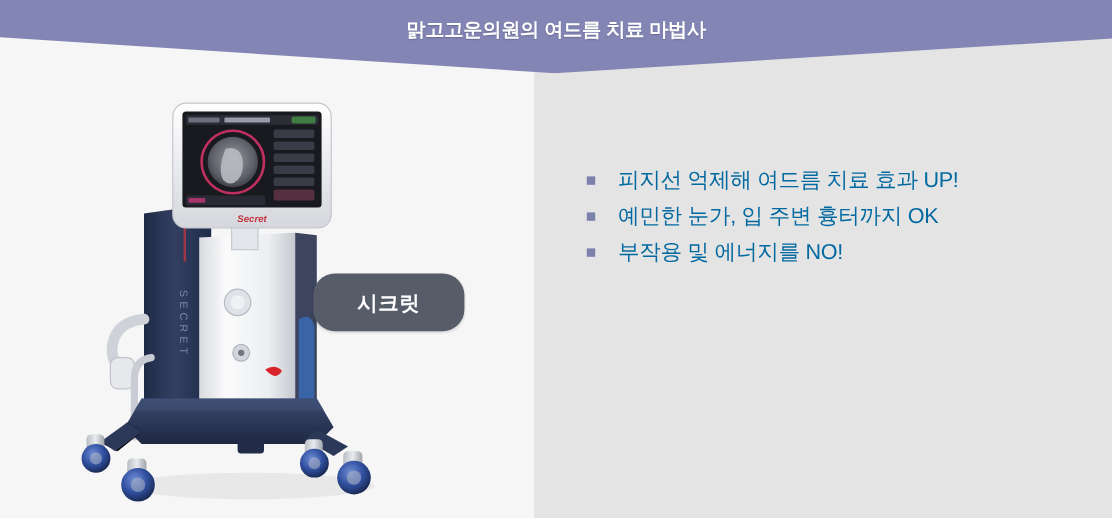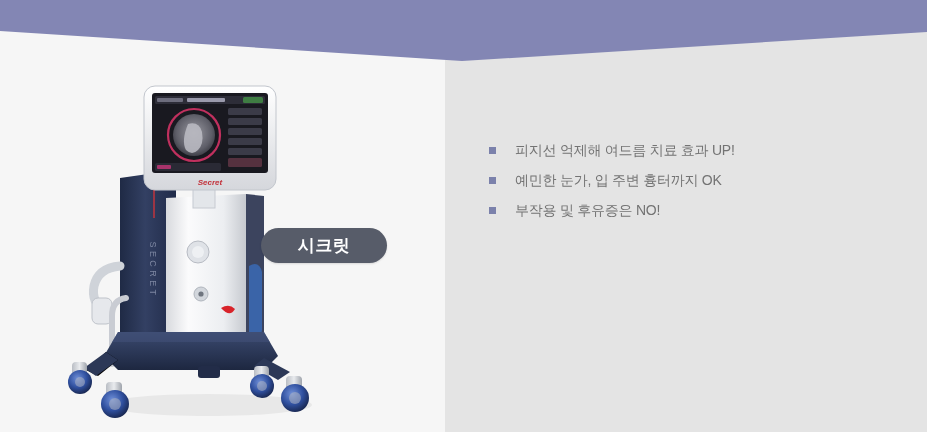--- a/index.html
+++ b/index.html
@@ -65,21 +65,21 @@
     left: 58px;  top: 70px;
     width: 300px; height: 350px;
     z-index: 3;
   }
   .device-svg { display: block; width: 300px; height: 350px; }
 
   
   .product-pill {
     position: absolute;
     left: 261px; top: 228px;
-    width: 126px; height: 35px;
+    width: 126px; height: 48px;
     border-radius: 18px;
     background: #575c69;
     color: #ffffff;
     font-size: 17px;
     font-weight: 700;
     letter-spacing: 0.5px;
     display: flex;
     align-items: center;
     justify-content: center;
     z-index: 8;
@@ -103,36 +103,37 @@
     margin: 0 0 0 0;
   }
   .feature-marker {
     flex: 0 0 auto;
     width: 7px;
     height: 7px;
     background: #7b81ab;
     margin-right: 19px;
   }
   .feature-text {
-    font-size: 14px;
-    color: #737373;
+    font-size: 18px;
+    color: #0369a1;
     letter-spacing: -0.25px;
     line-height: 20px;
     white-space: nowrap;
   }
 </style>
 </head>
 <body>
 
 <div class="promo-root">
 
   <div class="bg-left"></div>
   <div class="bg-right"></div>
 
   <div class="header-band"></div>
+  <div class="header-title">맑고고운의원의 여드름 치료 마법사</div>
 
   <div class="device-figure">
     <svg class="device-svg" viewBox="0 0 300 350" xmlns="http://www.w3.org/2000/svg">
       <defs>
         <linearGradient id="colBody" x1="0" y1="0" x2="1" y2="0">
           <stop offset="0%" stop-color="#d8dade"></stop>
           <stop offset="28%" stop-color="#fbfbfc"></stop>
           <stop offset="72%" stop-color="#eceef1"></stop>
           <stop offset="100%" stop-color="#c6c9cf"></stop>
         </linearGradient>
@@ -263,17 +264,17 @@
     <li class="feature-item">
       <span class="feature-marker"></span>
       <span class="feature-text">피지선 억제해 여드름 치료 효과 UP!</span>
     </li>
     <li class="feature-item">
       <span class="feature-marker"></span>
       <span class="feature-text">예민한 눈가, 입 주변 흉터까지 OK</span>
     </li>
     <li class="feature-item">
       <span class="feature-marker"></span>
-      <span class="feature-text">부작용 및 후유증은 NO!</span>
+      <span class="feature-text">부작용 및 에너지를 NO!</span>
     </li>
   </ul>
 
 </div>
 
 </body></html>

